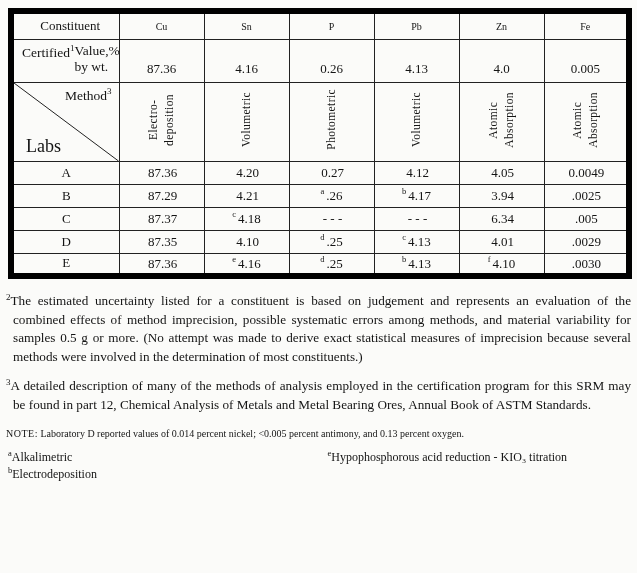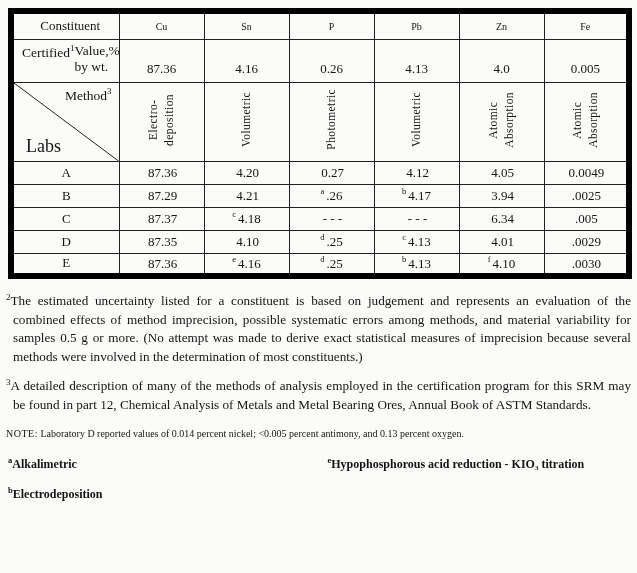--- a/index.html
+++ b/index.html
@@ -90,21 +90,21 @@
     margin: 10px 2px 4px 2px;
     padding-left: 58px;
     text-indent: -58px;
   }
   .note .note-label { letter-spacing: 0.5px; }
 
   
   .key { display: flex; margin: 2px 2px 0 4px; }
   .key-col { width: 50%; }
   .key-col.right { padding-left: 8px; }
-  .key-item { font-size: 12px; line-height: 26px; font-weight: bold; }
+  .key-item { font-size: 12px; line-height: 13px; }
   .key-item sup { font-size: 8.5px; }
 </style>
 </head>
 <body>
 
 <div class="page">
 
   <table class="cert">
     <colgroup>
       <col class="c-label">

